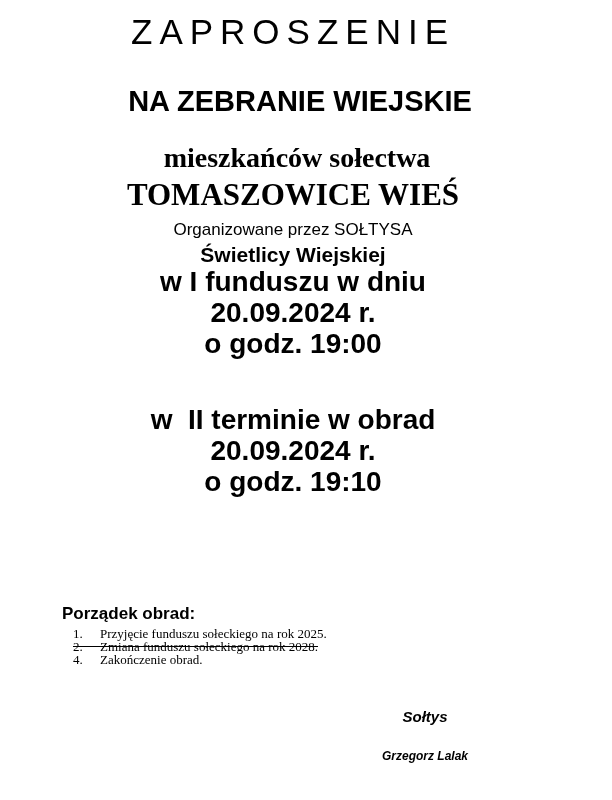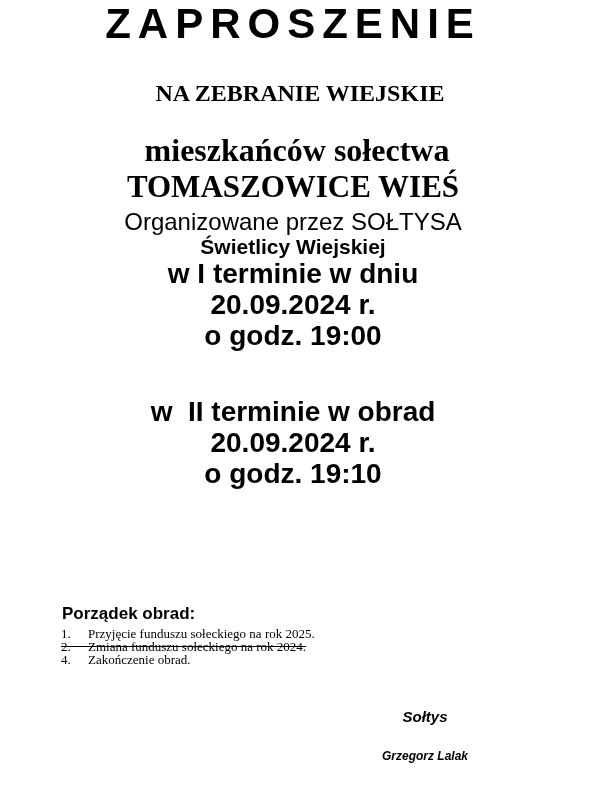--- a/index.html
+++ b/index.html
@@ -18,50 +18,49 @@
   }
   .center-col {
     position: absolute;
     left: 0;
     top: 0;
     width: 586px;      
     text-align: center;
   }
   .doc-title {
     margin: 0;
-    padding-top: 4px;
-    font-size: 42px;
-    font-weight: bold;
+    padding-top: 12px;
+    font-size: 35px;
+    font-weight: normal;
     letter-spacing: 7px;
     line-height: 40px;
   }
   .doc-subtitle {
     margin: 33px 0 0 14px;
-    font-size: 24px;
+    font-size: 29px;
     font-weight: bold;
     line-height: 33px;
-    font-family: Liberation Serif, serif;
   }
   .audience-line {
     margin: 24px 0 0 8px;
     font-family: "Liberation Serif", serif;
     font-weight: bold;
-    font-size: 32px;
+    font-size: 28px;
     line-height: 32px;
   }
   .village-name {
     margin: 2px 0 0 0;
     font-family: "Liberation Serif", serif;
     font-weight: bold;
     font-size: 31px;
     line-height: 38px;
   }
   .organizer-line {
     margin: 3px 0 0 0;
-    font-size: 24px;
+    font-size: 17px;
     font-weight: normal;
     line-height: 26px;
   }
   .venue-intro {
     margin: 23px 0 0 0;
     font-size: 21px;
     font-weight: bold;
     line-height: 23px;
   }
   .venue-name {
@@ -93,21 +92,21 @@
     font-weight: bold;
     line-height: 22px;
   }
   .agenda-list {
     margin: 2px 0 0 57px;
     font-family: "Liberation Serif", serif;
     font-size: 13px;
     line-height: 13px;
   }
   .agenda-item {
-    margin: 0 0 0 4px;
+    margin: 0 0 0 16px;
   }
   .agenda-item .row-inner {
     display: inline-block;
     position: relative;
   }
   .agenda-item .num {
     display: inline-block;
     width: 27px;
   }
   .agenda-item.struck .row-inner::after {
@@ -147,42 +146,42 @@
     <h1 class="doc-title">ZAPROSZENIE</h1>
     <h2 class="doc-subtitle">NA ZEBRANIE WIEJSKIE</h2>
 
     <p class="audience-line">mieszkańców sołectwa</p>
     <p class="village-name">TOMASZOWICE WIEŚ</p>
     <p class="organizer-line">Organizowane przez SOŁTYSA</p>
 
     <p class="venue-name">Świetlicy Wiejskiej</p>
 
     <div>
-      <p class="term-line">w I terminie w dniu</p>
+      <p class="term-line">w I funduszu w dniu</p>
       <p class="term-line">20.09.2024 r.</p>
       <p class="term-line">o godz. 19:00</p>
     </div>
 
     <div class="second-term">
       <p class="term-line">w  II terminie w obrad</p>
       <p class="term-line">20.09.2024 r.</p>
       <p class="term-line">o godz. 19:10</p>
     </div>
   </div>
 
   <div class="agenda">
     <p class="agenda-heading">Porządek obrad:</p>
     <div class="agenda-list">
 
       <div class="agenda-item">
         <span class="row-inner"><span class="num">1.</span><span class="txt">Przyjęcie funduszu sołeckiego na rok 2025.</span></span>
       </div>
 
       <div class="agenda-item struck">
-        <span class="row-inner"><span class="num">2.</span><span class="txt">Zmiana funduszu sołeckiego na rok 2024.</span></span>
+        <span class="row-inner"><span class="num">2.</span><span class="txt">Zmiana funduszu sołeckiego na rok 2028.</span></span>
       </div>
 
 
       <div class="agenda-item">
         <span class="row-inner"><span class="num">4.</span><span class="txt">Zakończenie obrad.</span></span>
       </div>
 
     </div>
   </div>
 

